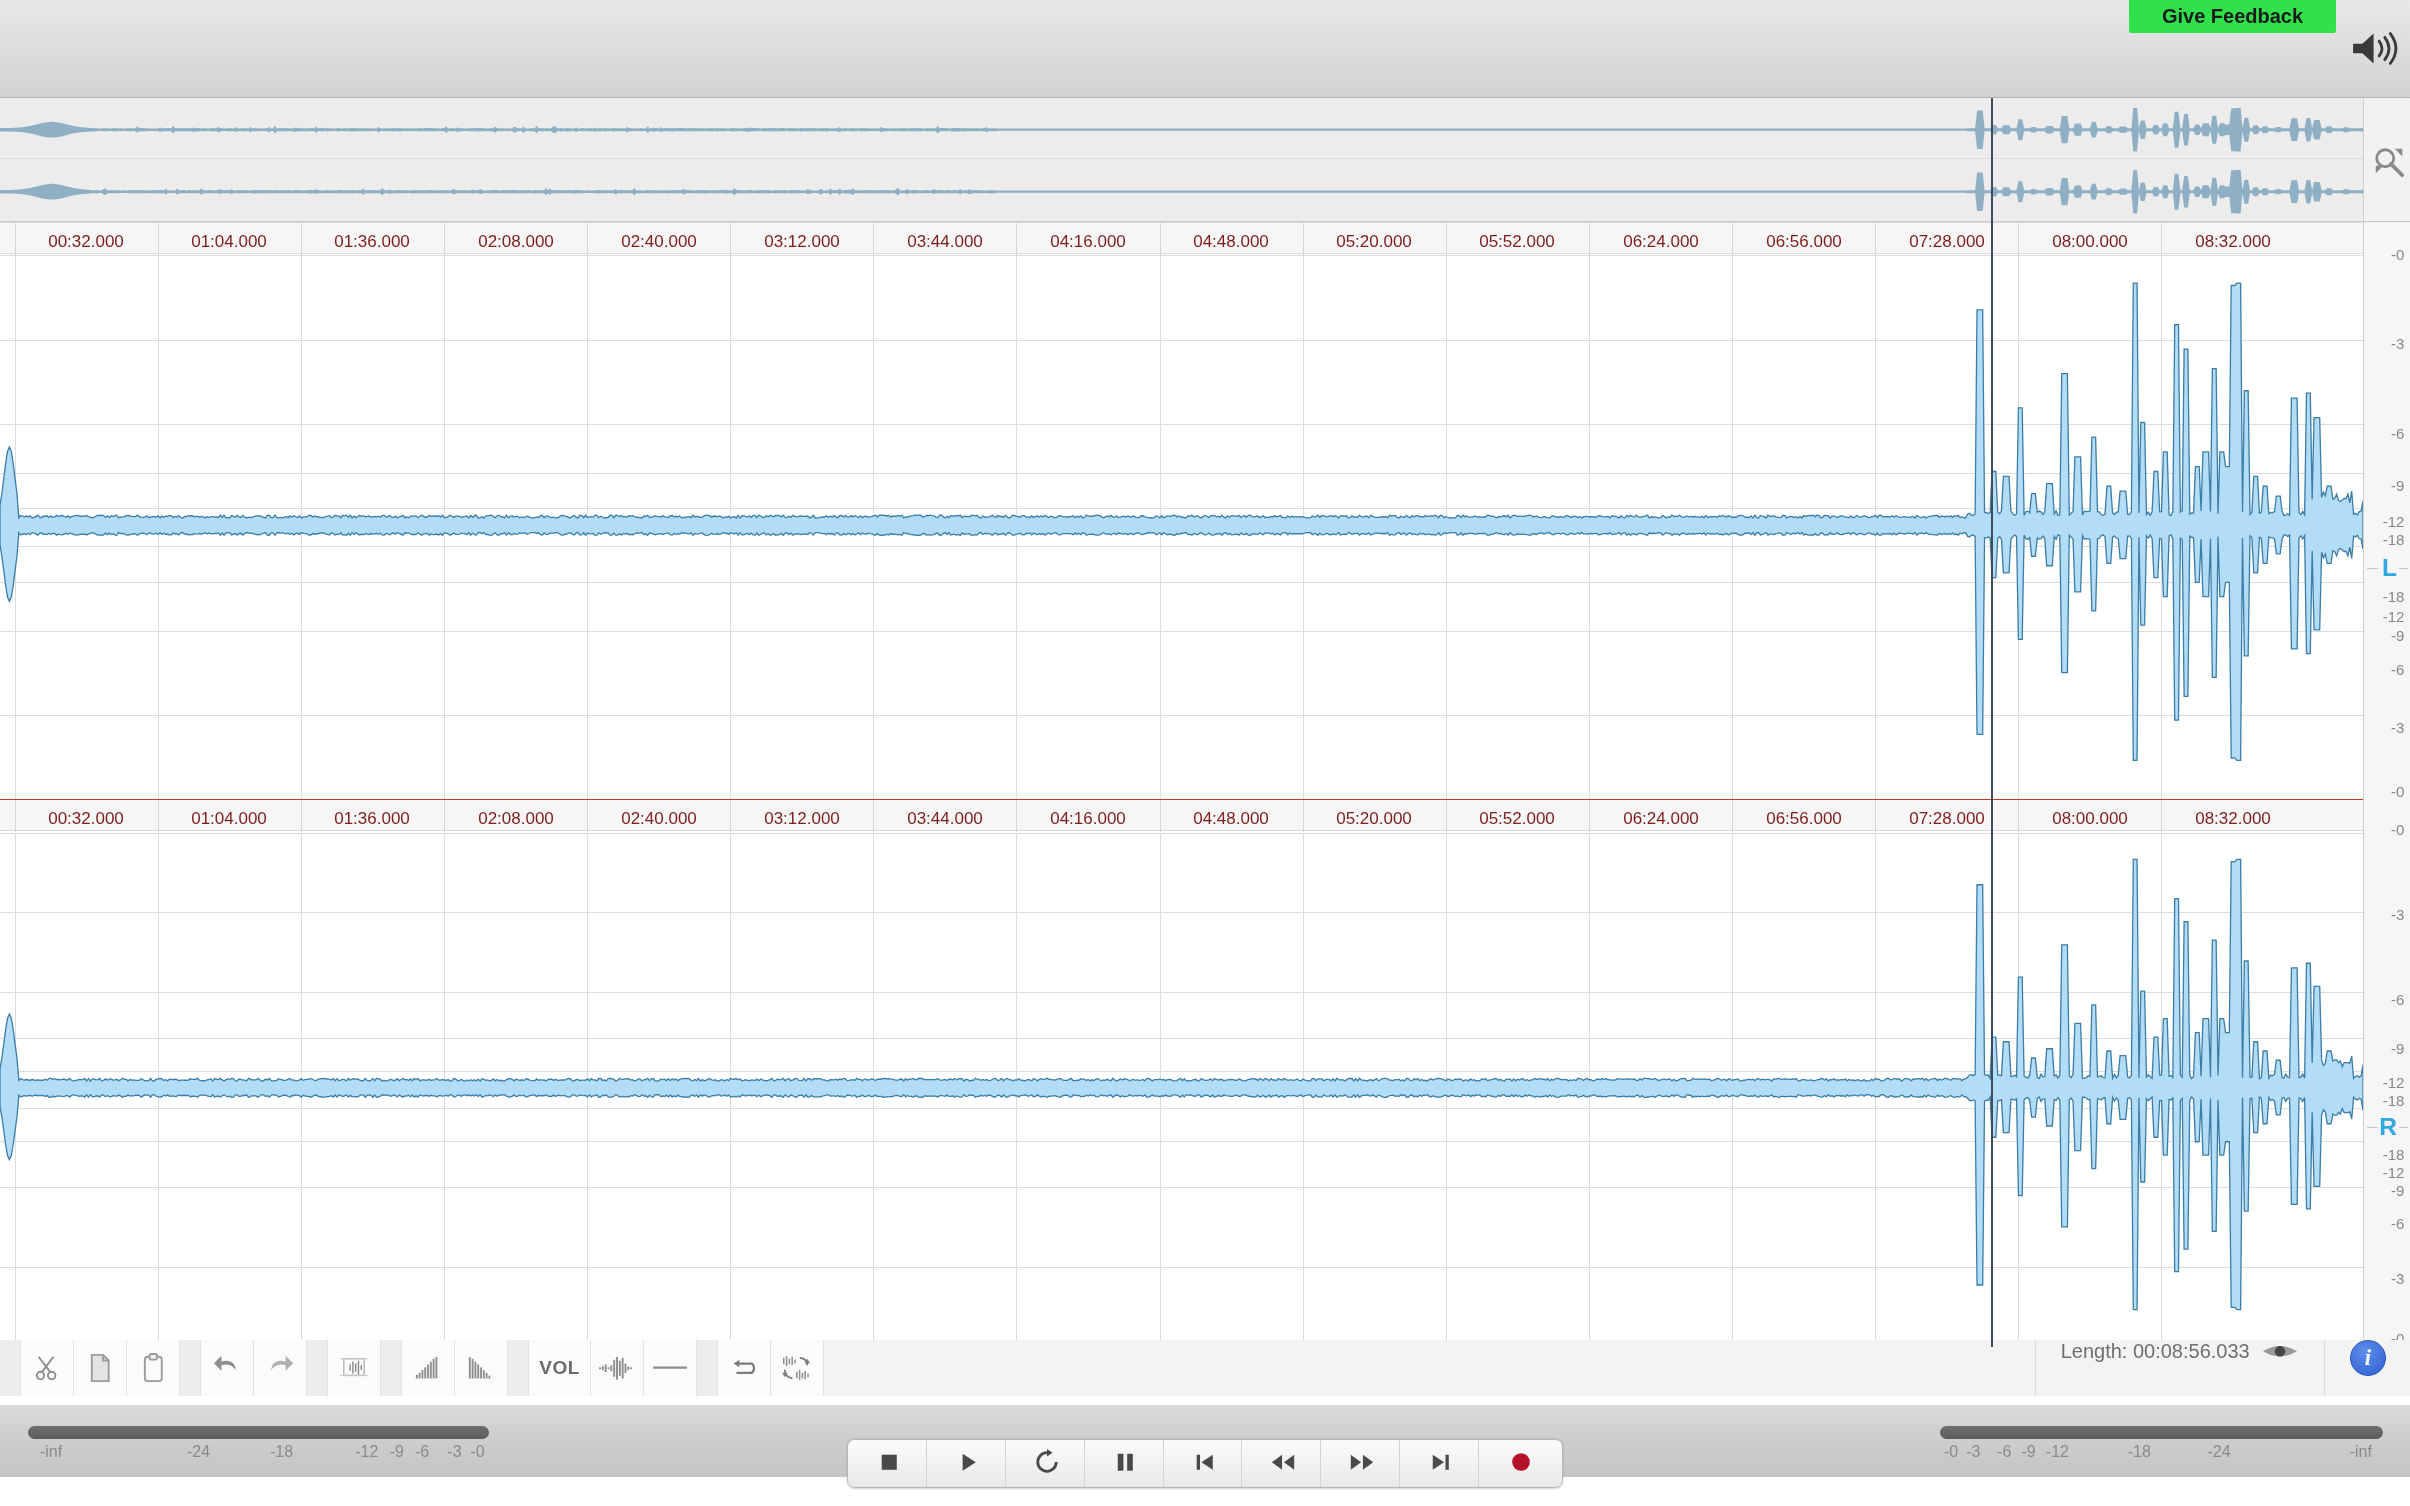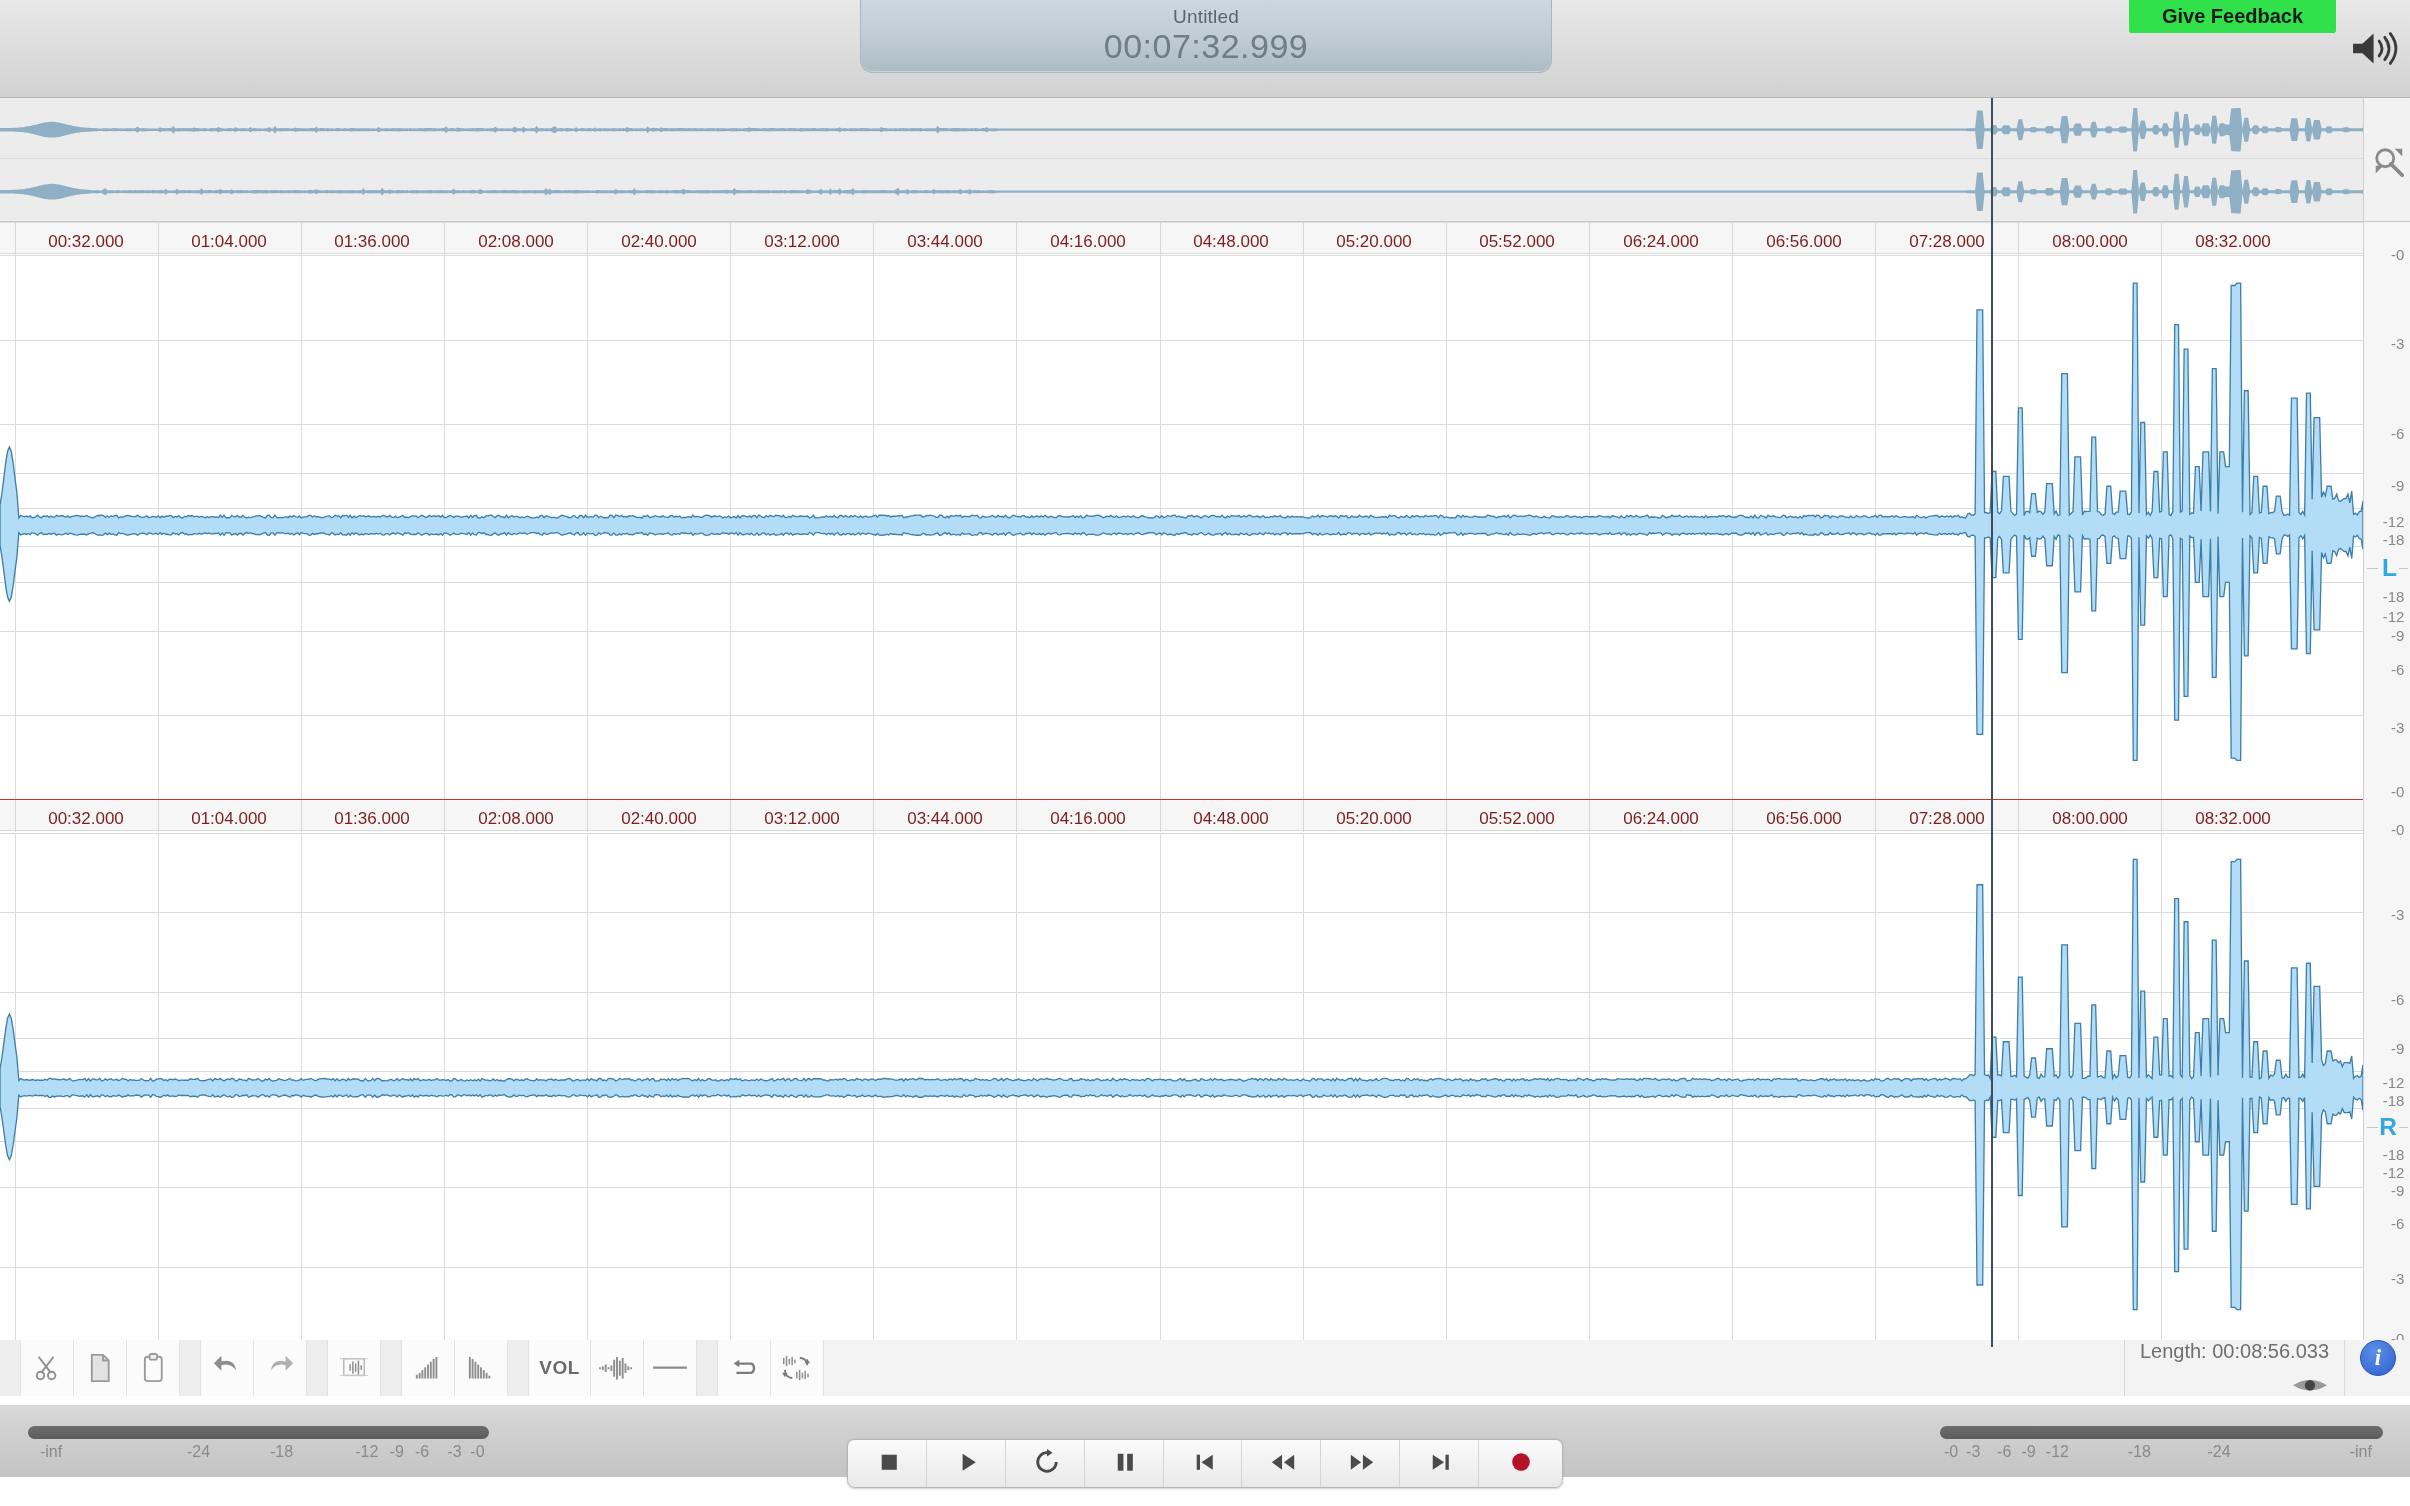--- a/index.html
+++ b/index.html
@@ -134,22 +134,22 @@
     display: flex; align-items: center; justify-content: center;
     border-right: 0.9px solid #e2e2e2;
     cursor: pointer; background: #fbfbfb;
   }
   .tgap { width: 21px; height: 56px; background: #ededed; border-right: 0.9px solid #e2e2e2;}
   .tbtn.wide { width: 62px; }
   .tbtn .lbl { font-size: 19px; color: #6b6b6b; font-weight: bold; letter-spacing: 0.5px;}
   .tbtn svg { display: block; }
   .tspacer { flex: 1; height: 56px; background: #f3f3f3; }
   .status {
-    height: 56px; display: flex; align-items: flex-end; gap: 11.3px;
-    padding: 0 15px; border-left: 0.9px solid #dadada; background: #f3f3f3; flex-direction: column;
+    height: 56px; display: flex; align-items: flex-start; gap: 11.3px;
+    padding: 0 25px; border-left: 0.9px solid #dadada; background: #f3f3f3;
   }
   .status-text { font-size: 20px; color: #6f6f6f; }
   .info-btn {
     width: 36px; height: 36px; border-radius: 50%;
     background: radial-gradient(circle at 40% 30%, #5b8fe8, #2f5fd0);
     color: #fff; font-size: 22.6px; font-style: italic; font-weight: bold;
     font-family: "Liberation Serif", serif;
     display: flex; align-items: center; justify-content: center; cursor: pointer;
     border: 0.9px solid #2851b8;
   }
@@ -181,24 +181,20 @@
   .tp {
     width: 75px; height: 47px; display: flex; align-items: center; justify-content: center;
     border-right: 0.9px solid #d4d4d4; cursor: pointer;
   }
   .tp:last-child { border-right: none; }
 </style>
 </head>
 <body>
 
 <div class="topbar">
-  <div class="title-display">
-    <div class="title-name">Untitled</div>
-    <div class="title-time">00:07:32.999</div>
-  </div>
   <div class="feedback-btn">Give Feedback</div>
   <div class="speaker-icon">
     <svg viewBox="0 0 54 44" width="51" height="41">
       <path d="M4 17 h10 L26 6 v32 L14 27 H4 Z" fill="#3a3a3a"></path>
       <path d="M32 14 q6 8 0 16" stroke="#3a3a3a" stroke-width="3" fill="none" stroke-linecap="round"></path>
       <path d="M38 10 q9 12 0 24" stroke="#3a3a3a" stroke-width="3" fill="none" stroke-linecap="round"></path>
       <path d="M44 6 q12 16 0 32" stroke="#3a3a3a" stroke-width="3" fill="none" stroke-linecap="round"></path>
     </svg>
   </div>
 </div>

